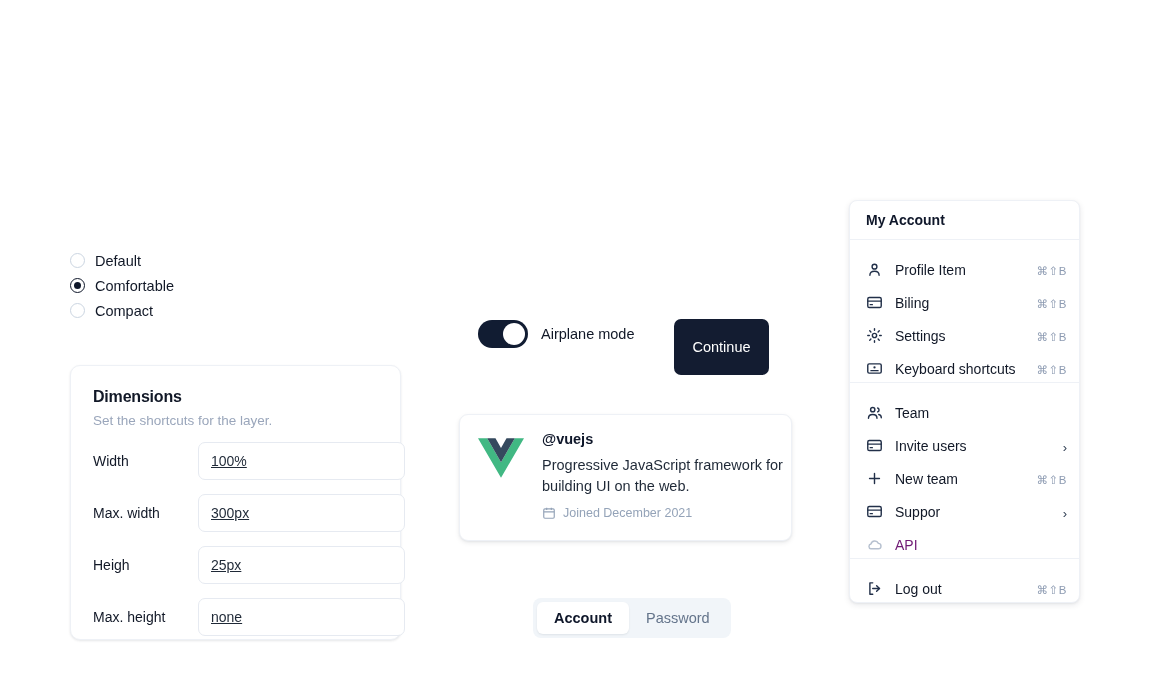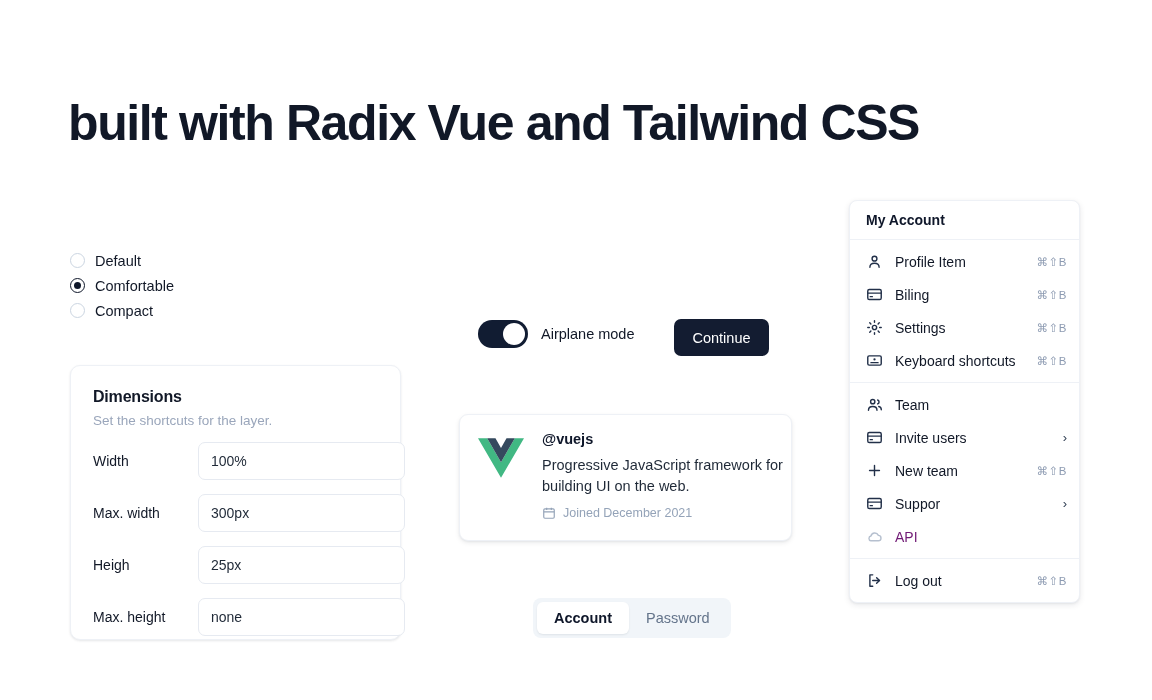--- a/index.html
+++ b/index.html
@@ -69,20 +69,21 @@
   .dim-input {
     flex: 1; height: 38px;
     border: 1px solid #e6eaf1;
     border-radius: 7px;
     background: #fff;
     font-family: "Liberation Sans", sans-serif;
     font-size: 14px;
     color: #1f2937;
     padding: 0 12px;
     outline: none;
+    text-decoration: underline;
   }
 
   
   #switch-row {
     position: absolute;
     left: 478px; top: 320px;
     display: flex; align-items: center;
   }
   #airplane-switch {
     width: 50px; height: 28px;
@@ -96,21 +97,21 @@
     position: absolute; top: 3px; left: 25px;
     width: 22px; height: 22px;
     border-radius: 50%;
     background: #ffffff;
   }
   #airplane-label { font-size: 14.5px; color: #111827; margin-left: 13px; }
 
   #continue-button {
     position: absolute;
     left: 674px; top: 319px;
-    width: 95px; height: 37px;
+    width: 95px; height: 56px;
     background: #131c31;
     color: #ffffff;
     border: none;
     border-radius: 7px;
     font-family: "Liberation Sans", sans-serif;
     font-size: 14.5px;
     cursor: pointer;
   }
 
   
@@ -171,38 +172,37 @@
     padding: 0;
     overflow: hidden;
   }
   #menu-header {
     font-size: 14px; font-weight: 700; color: #0f172a;
     padding: 11px 14px 11px 16px;
   }
   .menu-sep { height: 1px; background: #eef1f6; }
   .menu-group { padding: 5px 0; }
   .menu-item {
-    display: flex; align-items: center;
+    display: flex; align-items: flex-end;
     height: 33px;
     padding: 0 12px 0 16px;
     cursor: pointer;
   }
   .menu-item.disabled { cursor: default; }
   .menu-icon { width: 17px; height: 17px; flex: none; display: flex; align-items: center; justify-content: center; color: #223049; }
   .menu-item.disabled .menu-icon { color: #b6c0cf; }
   .menu-label { font-size: 14px; color: #111827; margin-left: 12px; flex: 1; }
   .menu-item.disabled .menu-label { color: #701a75; }
   .menu-shortcut { font-size: 11.5px; color: #8d9bb2; letter-spacing: .6px; }
   .menu-chevron { color: #334155; font-size: 13px; line-height: 1; }
 </style>
 </head>
 <body>
 
 <h1 id="hero-heading">
-  <span class="line">built with Radix Vue and Tailwind CSS</span>
 </h1>
 
 <div id="radio-group">
     <div class="radio-row">
       <span class="radio-circle"></span>
       <span class="radio-label">Default</span>
     </div>
     <div class="radio-row checked">
       <span class="radio-circle">
         <span class="radio-dot"></span>

